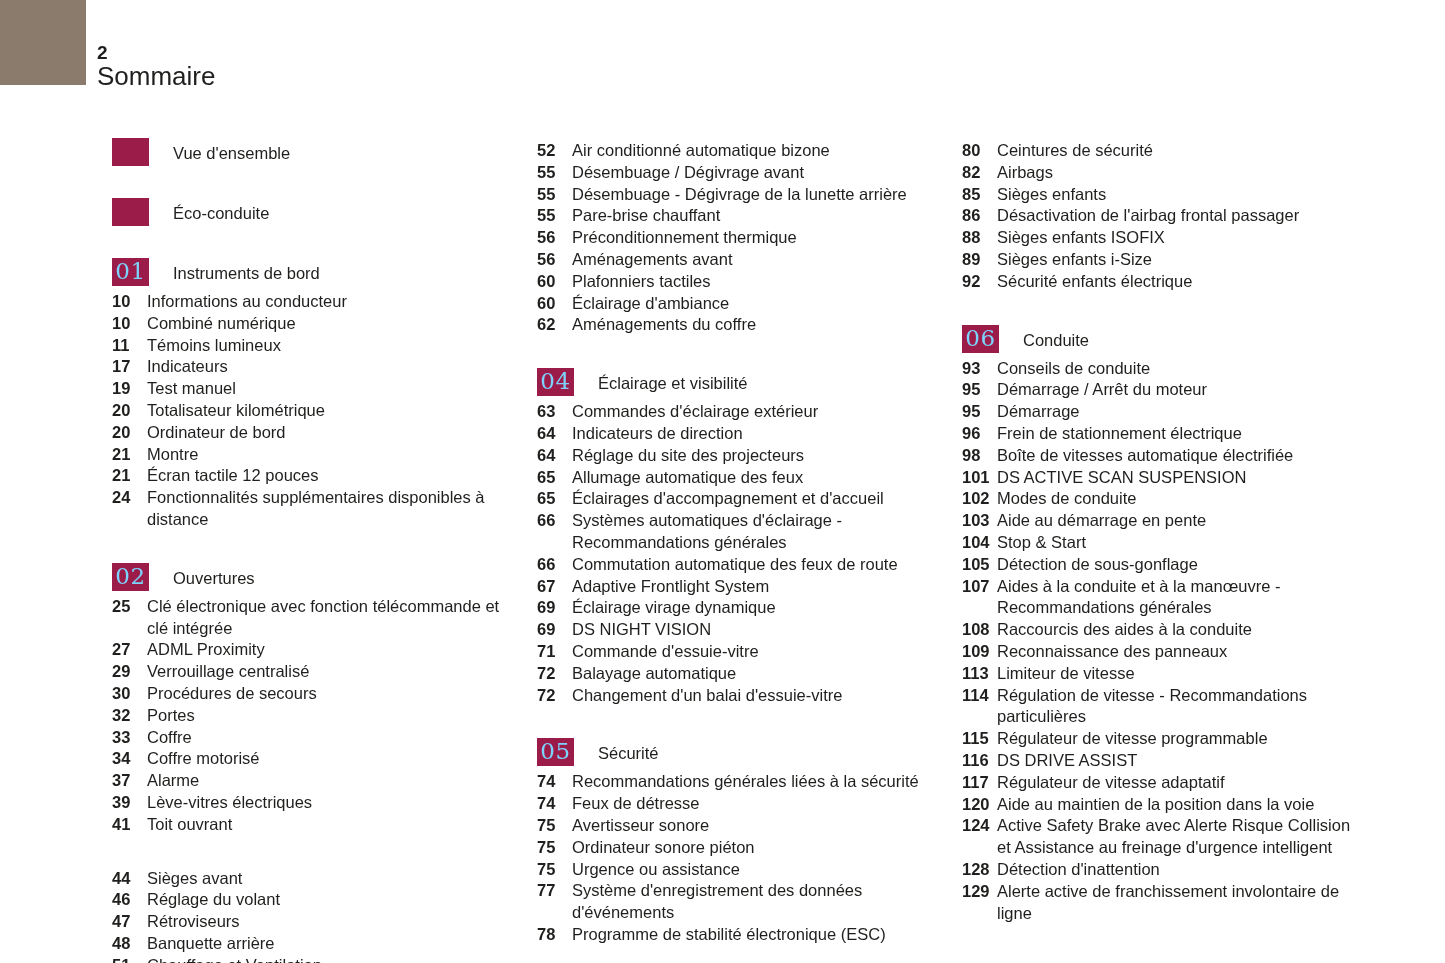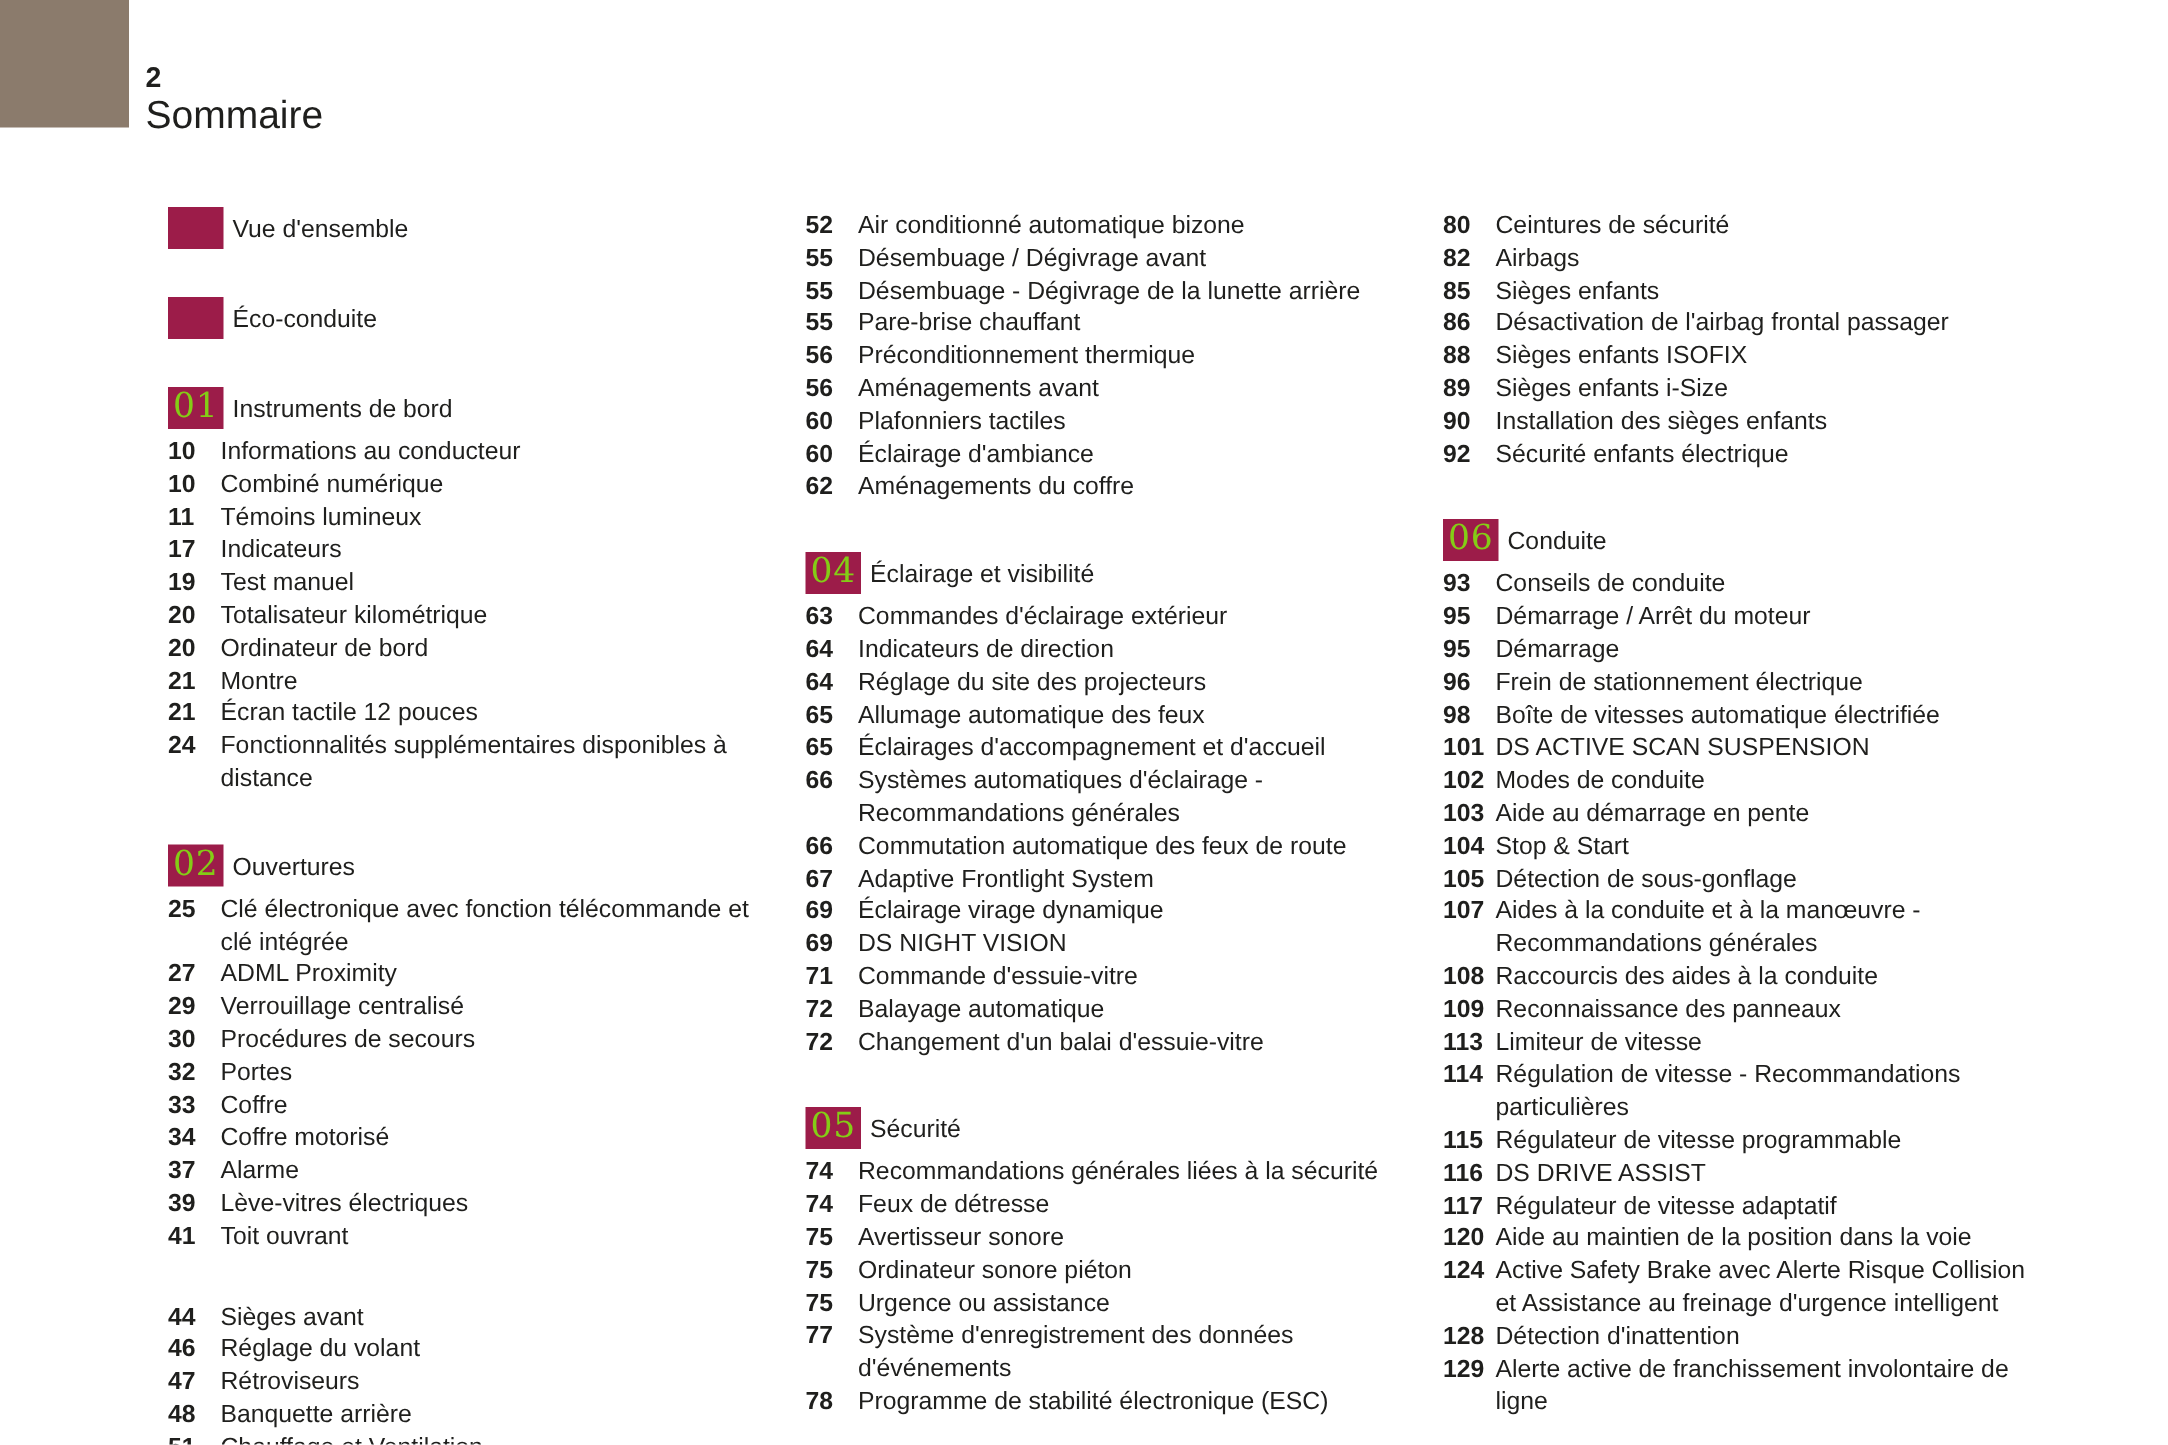--- a/index.html
+++ b/index.html
@@ -23,28 +23,28 @@
   .page-title { font-size: 26px; line-height: 24px; }
 
   .column { position: absolute; }
   .column-1 { left: 112px; top: 138px; width: 428px; }
   .column-2 { left: 537px; top: 140px; width: 432px; }
   .column-3 { left: 962px; top: 140px; width: 450px; }
 
   .section + .section { margin-top: 32px; }
 
   .section-header {
-    display: flex; align-items: flex-end; gap: 6px;
+    display: flex; align-items: flex-end; gap: 24px;
     margin-bottom: 5px;
   }
   .badge {
     flex: 0 0 auto;
     width: 37px; height: 28px;
     background: var(--accent);
-    color: #84cc16;
+    color: #7dd3fc;
     font-family: "DejaVu Serif", serif;
     font-size: 23px; line-height: 27px;
     text-align: center;
     letter-spacing: 0.5px;
   }
   .section-title {
     font-size: 16.5px;
     padding-bottom: 3px;
   }
 
@@ -352,24 +352,20 @@
         </div>
         <div class="item">
           <span class="page">88</span>
           <span class="label">Sièges enfants ISOFIX</span>
         </div>
         <div class="item">
           <span class="page">89</span>
           <span class="label">Sièges enfants i-Size</span>
         </div>
         <div class="item">
-          <span class="page">90</span>
-          <span class="label">Installation des sièges enfants</span>
-        </div>
-        <div class="item">
           <span class="page">92</span>
           <span class="label">Sécurité enfants électrique</span>
         </div>
       </section>
       <section class="section">
         <div class="section-header">
           <div class="badge">06</div>
           <span class="section-title">Conduite</span>
         </div>
         <div class="item">

